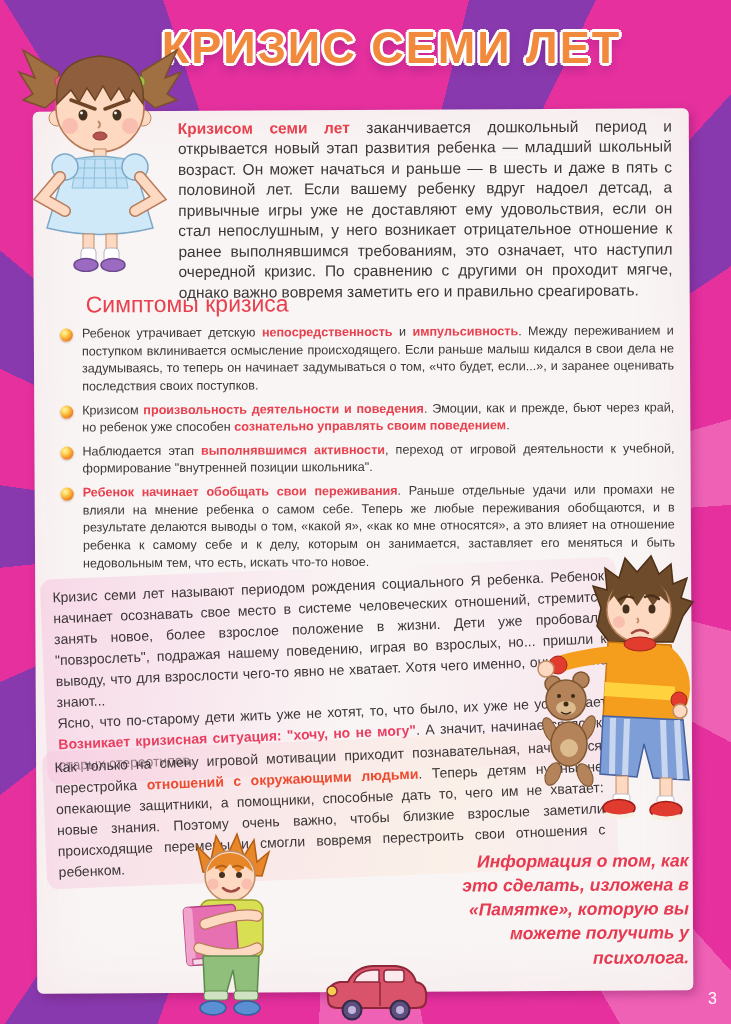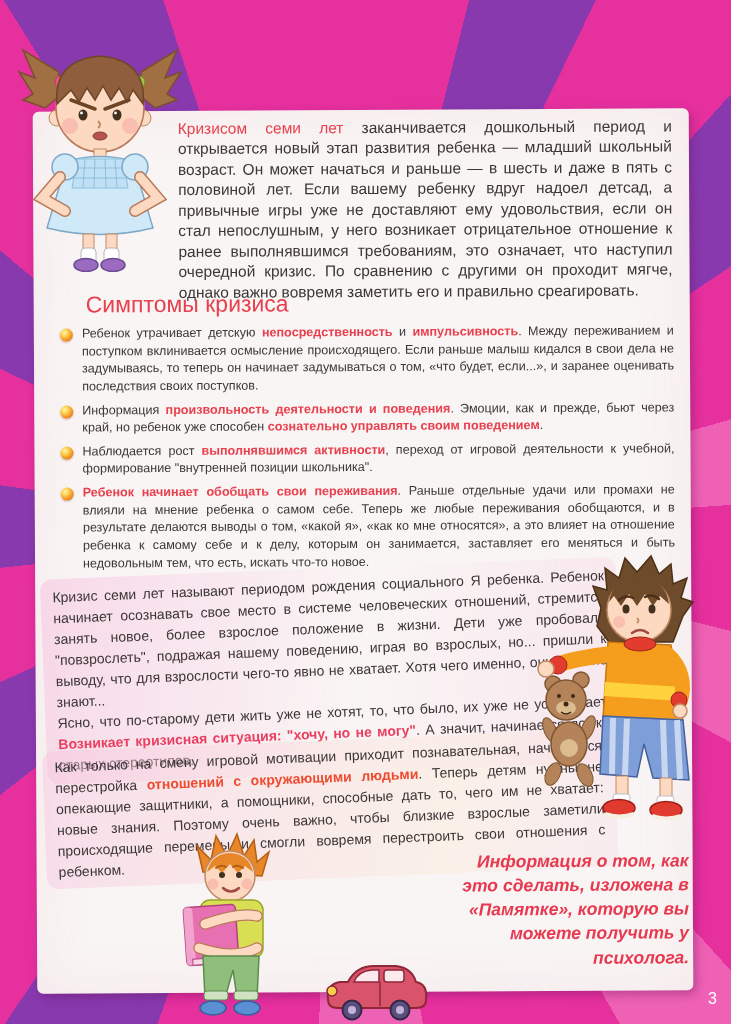--- a/index.html
+++ b/index.html
@@ -17,21 +17,21 @@
   .title{position:absolute;left:0;right:0;top:22px;margin:0;padding-left:52px;
       text-align:center;font-size:45px;font-weight:bold;letter-spacing:2px;color:#f18a3d;
       text-shadow:-3px 0 0 #fff,3px 0 0 #fff,0 -3px 0 #fff,0 3px 0 #fff,
                   -2px -2px 0 #fff,2px -2px 0 #fff,-2px 2px 0 #fff,2px 2px 0 #fff,
                   0 6px 10px rgba(90,20,110,.45);z-index:2;}
   .card{position:absolute;left:35px;top:110px;width:656px;height:882px;background:#f9f5f4;
       border-radius:6px;transform:rotate(-.3deg);
       box-shadow:inset 0 0 50px rgba(240,200,215,.3),3px 4px 10px rgba(100,15,80,.35);z-index:1;}
   .intro{position:absolute;left:145px;top:8px;width:494px;margin:0;
       font-size:15.5px;line-height:1.32;text-align:justify;color:#3c3637;}
-  .lead{color:#e8404e;font-weight:normal;}
+  .lead{color:#e8404e;font-weight:bold;}
   .sym-heading{position:absolute;left:52px;top:180px;margin:0;
       font-size:23px;font-weight:normal;color:#e8404e;}
   .bullets{position:absolute;left:26px;top:214px;width:614px;margin:0;padding:0;list-style:none;}
   .bullet-item{display:flex;gap:9px;margin-bottom:6px;}
   .dot{flex:0 0 13px;width:13px;height:13px;margin-top:3px;border-radius:50%;
       background:radial-gradient(circle at 35% 32%,#fff3b0 0%,#ffd95e 25%,#f6a02b 55%,#e2691c 85%,#c9531a 100%);
       box-shadow:0 1px 2px rgba(120,50,0,.35);}
   .bt{font-size:12.6px;line-height:1.4;text-align:justify;color:#3c3637;}
   .hl{color:#e8404e;font-weight:bold;}
   .social{position:absolute;left:8px;top:458px;width:552px;padding:8px 12px;
@@ -55,39 +55,40 @@
   .illu-teddyboy{left:513px;top:548px;width:212px;height:272px;}
   .illu-bookboy{left:145px;top:830px;width:170px;height:192px;}
   .illu-car{left:322px;top:960px;width:110px;height:62px;}
 </style>
 </head>
 <body>
 
 <div class="page">
   <div class="bg"></div>
 
+  <h1 class="title">КРИЗИС СЕМИ ЛЕТ</h1>
 
   <div class="card">
 
     <p class="intro"><span class="lead">Кризисом семи лет</span><span> заканчивается дошкольный период и открывается новый этап развития ребенка — младший школьный возраст. Он может начаться и раньше — в шесть и даже в пять с половиной лет. Если вашему ребенку вдруг надоел детсад, а привычные игры уже не доставляют ему удовольствия, если он стал непослушным, у него возникает отрицательное отношение к ранее выполнявшимся требованиям, это означает, что наступил очередной кризис. По сравнению с другими он проходит мягче, однако важно вовремя заметить его и правильно среагировать.</span></p>
 
     <h2 class="sym-heading">Симптомы кризиса</h2>
 
     <ul class="bullets">
       <li class="bullet-item">
         <span class="dot"></span>
         <span class="bt"><span>Ребенок утрачивает детскую </span><span class="hl">непосредственность</span><span> и </span><span class="hl">импульсивность</span><span>. Между переживанием и поступком вклинивается осмысление происходящего. Если раньше малыш кидался в свои дела не задумываясь, то теперь он начинает задумываться о том, «что будет, если...», и заранее оценивать последствия своих поступков.</span></span>
       </li>
       <li class="bullet-item">
         <span class="dot"></span>
-        <span class="bt"><span>Информация </span><span class="hl">произвольность деятельности и поведения</span><span>. Эмоции, как и прежде, бьют через край, но ребенок уже способен </span><span class="hl">сознательно управлять своим поведением</span><span>.</span></span>
-      </li>
-      <li class="bullet-item">
-        <span class="dot"></span>
-        <span class="bt"><span>Наблюдается рост </span><span class="hl">выполнявшимся активности</span><span>, переход от игровой деятельности к учебной, формирование "внутренней позиции школьника".</span></span>
+        <span class="bt"><span>Кризисом </span><span class="hl">произвольность деятельности и поведения</span><span>. Эмоции, как и прежде, бьют через край, но ребенок уже способен </span><span class="hl">сознательно управлять своим поведением</span><span>.</span></span>
+      </li>
+      <li class="bullet-item">
+        <span class="dot"></span>
+        <span class="bt"><span>Наблюдается этап </span><span class="hl">выполнявшимся активности</span><span>, переход от игровой деятельности к учебной, формирование "внутренней позиции школьника".</span></span>
       </li>
       <li class="bullet-item">
         <span class="dot"></span>
         <span class="bt"><span class="hl">Ребенок начинает обобщать свои переживания</span><span>. Раньше отдельные удачи или промахи не влияли на мнение ребенка о самом себе. Теперь же любые переживания обобщаются, и в результате делаются выводы о том, «какой я», «как ко мне относятся», а это влияет на отношение ребенка к самому себе и к делу, которым он занимается, заставляет его меняться и быть недовольным тем, что есть, искать что-то новое.</span></span>
       </li>
     </ul>
 
     <div class="social">
       <p><span>Кризис семи лет называют периодом рождения социального Я ребенка. Ребенок начинает осознавать свое место в системе человеческих отношений, стремится занять новое, более взрослое положение в жизни. Дети уже пробовали "повзрослеть", подражая нашему поведению, играя во взрослых, но... пришли к выводу, что для взрослости чего-то явно не хватает. Хотя чего именно, они пока не знают...</span></p>
       <p><span>Ясно, что по-старому дети жить уже не хотят, то, что было, их уже не устраивает. </span><span class="hl-pink">Возникает кризисная ситуация: "хочу, но не могу"</span><span>. А значит, начинается ломка старых стереотипов.</span></p>

